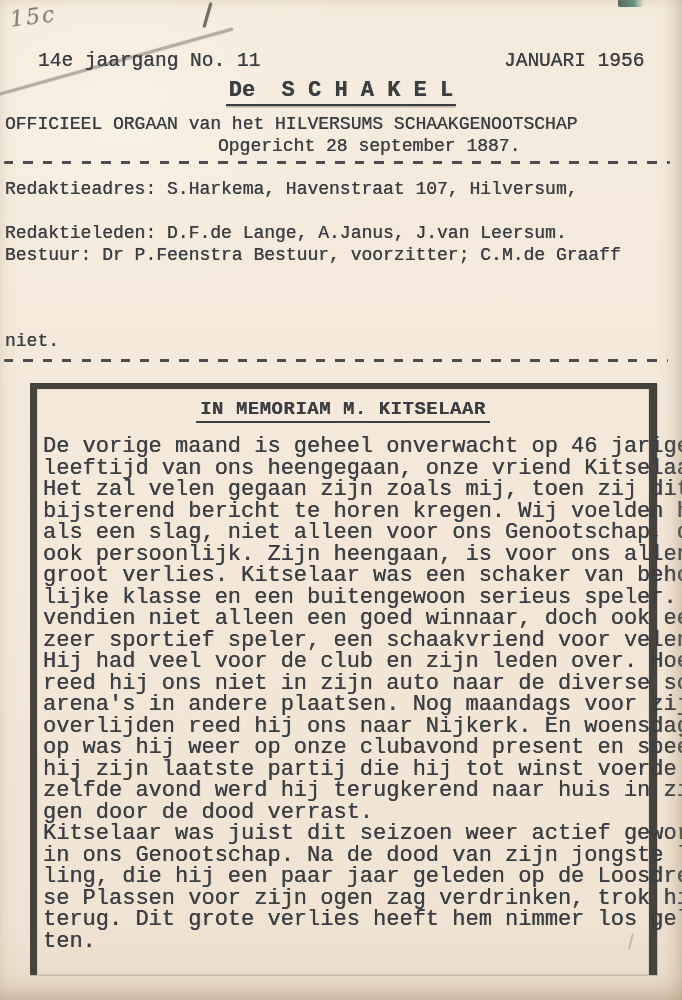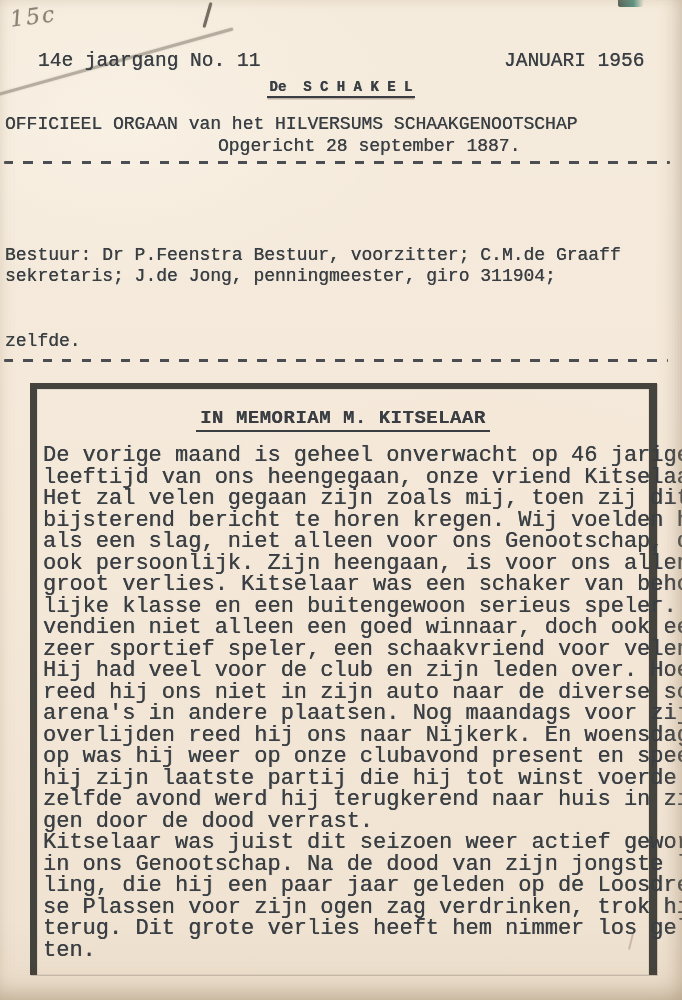--- a/index.html
+++ b/index.html
@@ -30,36 +30,36 @@
       inset 0 -18px 22px -12px rgba(160,138,110,.55),
       inset 0 8px 14px -11px rgba(190,168,140,.35),
       inset 10px 0 16px -12px rgba(200,180,150,.25);
   }
   .typed{white-space:pre;text-shadow:0 0 .6px var(--ink-soft), .7px .4px .9px rgba(70,105,100,.22);}
   .abs{position:absolute;}
   .mast{font-size:18px;line-height:21.5px;}
   .hdr{font-size:19.5px;}
   .title-row{left:0;top:78px;width:682px;text-align:center;}
   .title{
-    display:inline-block;font-size:14px;font-weight:bold;
+    display:inline-block;font-size:22px;font-weight:bold;
     padding:0 3px 1px 3px;border-bottom:2.5px solid var(--ink);
     box-shadow:0 2px 0 -0.5px rgba(90,60,55,.35);
   }
   .dashes{
     height:3px;
     background:repeating-linear-gradient(to right, rgba(56,60,66,.9) 0 9px, rgba(56,60,66,0) 9px 19.5px);
     border-radius:1px;
   }
   .memoriam-box{
     left:30px;top:383px;width:627px;height:592px;
     border-style:solid;border-color:#45433d;
     border-width:6.5px 8px 0 7px;
     box-shadow:inset 0 0 0 .5px rgba(120,112,98,.25), 1px 1px 0 rgba(90,84,72,.25);
   }
-  .memoriam-title-row{width:100%;text-align:center;margin-top:18px;}
+  .memoriam-title-row{width:100%;text-align:center;margin-top:9px;}
   .memoriam-title{
     display:inline-block;font-size:19px;font-weight:bold;letter-spacing:.5px;
     padding:0 4px 1px 4px;border-bottom:2px solid var(--ink);
     text-shadow:0 0 .6px var(--ink-soft);
   }
   .memoriam-body{
     margin:13px 0 0 6px;font-size:22px;line-height:21.5px;
   }
   
   .hand{
@@ -102,24 +102,25 @@
 
   <div class="abs title-row">
     <span class="typed title">De  S C H A K E L</span>
   </div>
 
   <div class="abs typed mast" style="left:5px;top:114px;">OFFICIEEL ORGAAN van het HILVERSUMS SCHAAKGENOOTSCHAP</div>
   <div class="abs typed mast" style="left:218px;top:136px;">Opgericht 28 september 1887.</div>
 
   <div class="abs dashes" style="left:4px;top:161px;width:666px;"></div>
 
+  <div class="abs typed mast" style="left:5px;top:179px;">Redaktieadres: S.Harkema, Havenstraat 107, Hilversum,</div>
 
+  <div class="abs typed mast" style="left:5px;top:223px;">Redaktieleden: D.F.de Lange, A.Janus, J.van Leersum.</div>
   <div class="abs typed mast" style="left:5px;top:245px;">Bestuur: Dr P.Feenstra Bestuur, voorzitter; C.M.de Graaff</div>
-  <div class="abs typed mast" style="left:5px;top:266px;">sekretaris; J.de Jong, penningmeester, giro 311904;</div>
-  <div class="abs typed mast" style="left:5px;top:331px;">zelfde.</div>
+  <div class="abs typed mast" style="left:5px;top:331px;">niet.</div>
 
   <div class="abs dashes" style="left:4px;top:359px;width:664px;"></div>
 
   <div class="abs memoriam-box">
     <div class="memoriam-title-row">
       <span class="typed memoriam-title">IN MEMORIAM M. KITSELAAR</span>
     </div>
     <div class="typed memoriam-body">De vorige maand is geheel onverwacht op 46 jarige
 leeftijd van ons heengegaan, onze vriend Kitselaar.
 Het zal velen gegaan zijn zoals mij, toen zij dit ver-

